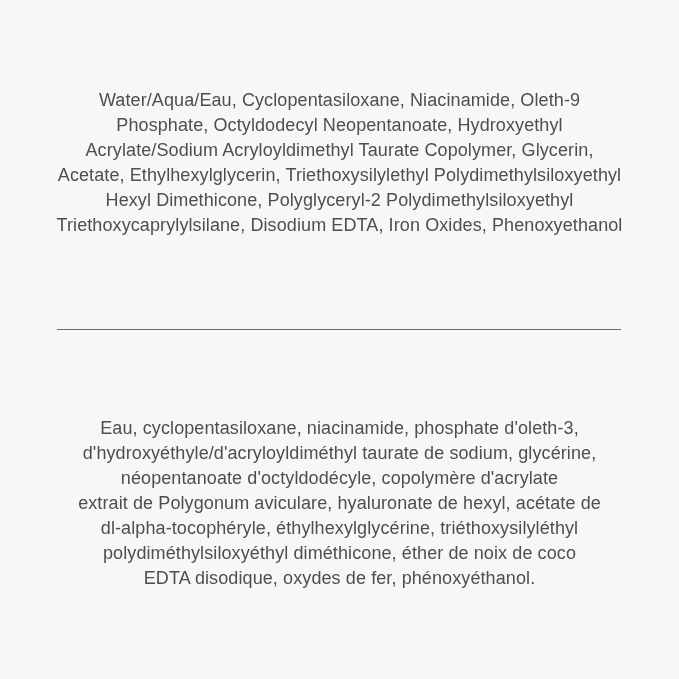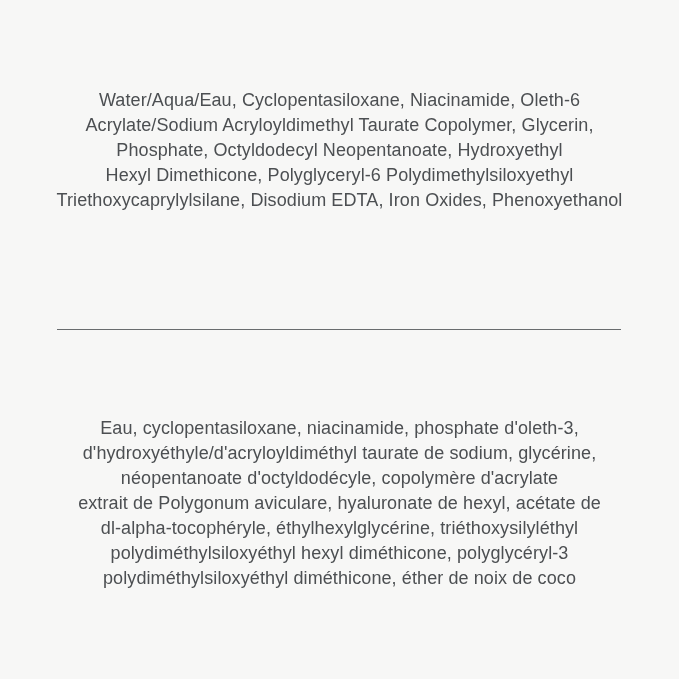--- a/index.html
+++ b/index.html
@@ -51,32 +51,33 @@
     border-top: 1.5px solid var(--divider);
     background: none;
   }
 </style>
 </head>
 <body>
 
 <div class="canvas">
 
   <section class="para para-en">
-    <div class="line">Water/Aqua/Eau, Cyclopentasiloxane, Niacinamide, Oleth-6</div>
+    <div class="line">Water/Aqua/Eau, Cyclopentasiloxane, Niacinamide, Oleth-9</div>
+    <div class="line">Phosphate, Octyldodecyl Neopentanoate, Hydroxyethyl</div>
     <div class="line">Acrylate/Sodium Acryloyldimethyl Taurate Copolymer, Glycerin,</div>
-    <div class="line">Phosphate, Octyldodecyl Neopentanoate, Hydroxyethyl</div>
-    <div class="line">Hexyl Dimethicone, Polyglyceryl-6 Polydimethylsiloxyethyl</div>
+    <div class="line">Acetate, Ethylhexylglycerin, Triethoxysilylethyl Polydimethylsiloxyethyl</div>
+    <div class="line">Hexyl Dimethicone, Polyglyceryl-2 Polydimethylsiloxyethyl</div>
     <div class="line">Triethoxycaprylylsilane, Disodium EDTA, Iron Oxides, Phenoxyethanol</div>
   </section>
 
   <hr class="divider">
 
   <section class="para para-fr">
     <div class="line">Eau, cyclopentasiloxane, niacinamide, phosphate d'oleth-3,</div>
     <div class="line">d'hydroxyéthyle/d'acryloyldiméthyl taurate de sodium, glycérine,</div>
     <div class="line">néopentanoate d'octyldodécyle, copolymère d'acrylate</div>
     <div class="line">extrait de Polygonum aviculare, hyaluronate de hexyl, acétate de</div>
     <div class="line">dl-alpha-tocophéryle, éthylhexylglycérine, triéthoxysilyléthyl</div>
-    <div class="line">polydiméthylsiloxyéthyl hexyl diméthicone, polyglycéryl-3</div>
     <div class="line">polydiméthylsiloxyéthyl diméthicone, éther de noix de coco</div>
+    <div class="line">EDTA disodique, oxydes de fer, phénoxyéthanol.</div>
   </section>
 
 </div>
 
 </body></html>

